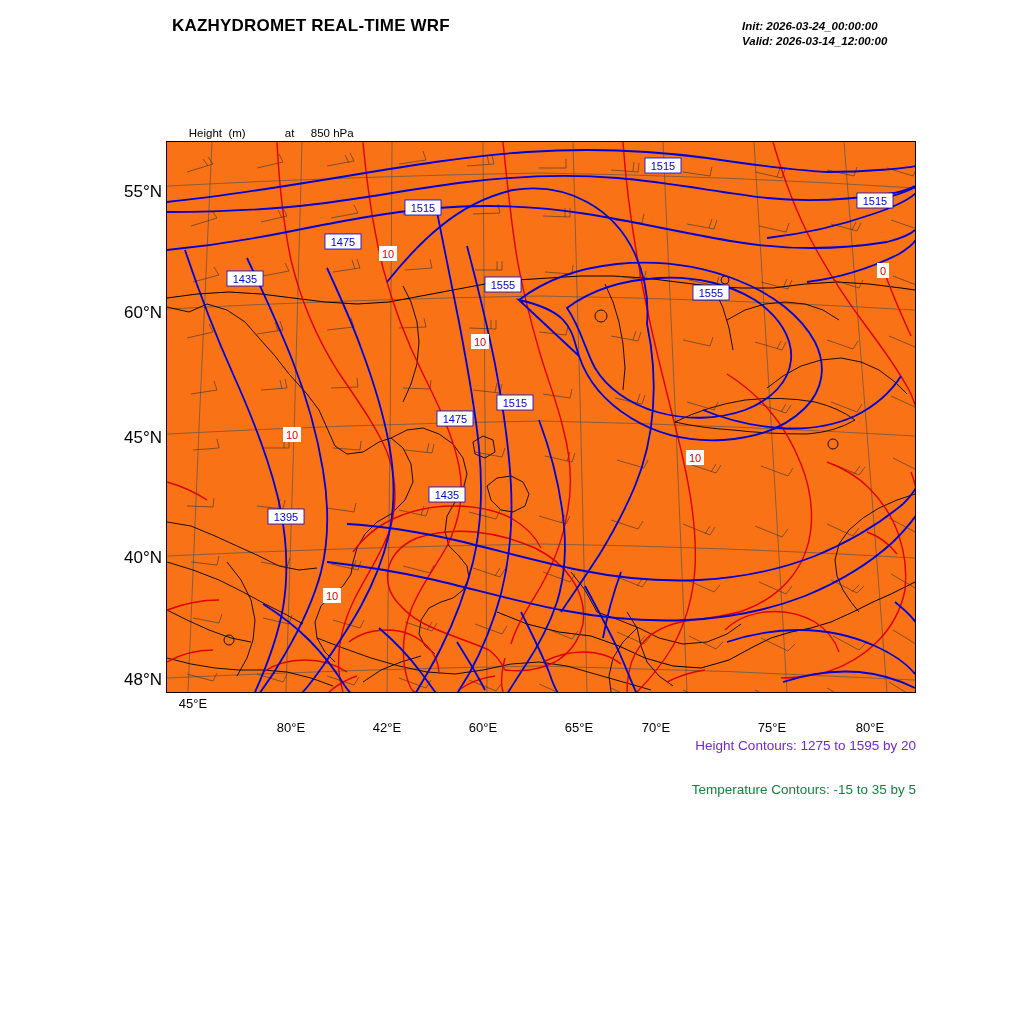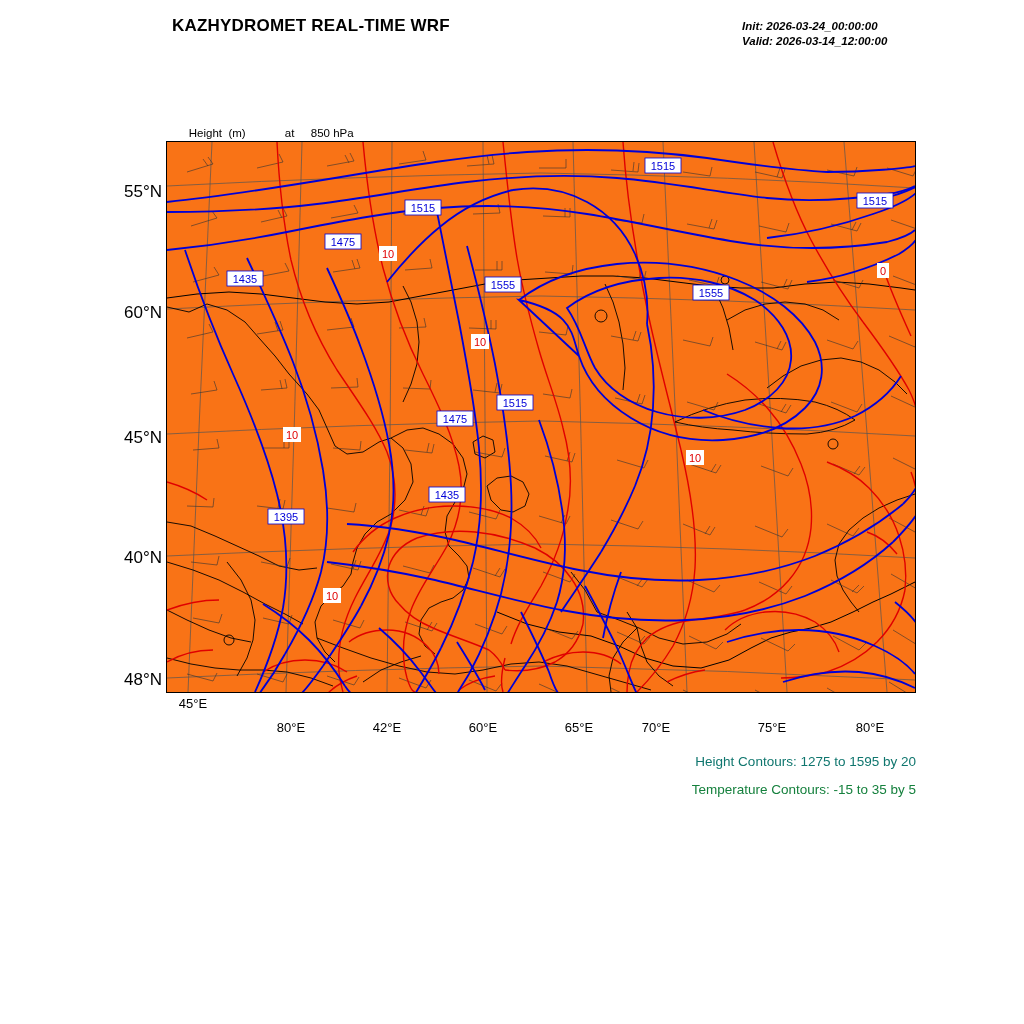--- a/index.html
+++ b/index.html
@@ -64,21 +64,21 @@
     width:60px;
     white-space:nowrap;
   }
   .legend{
     position:absolute;
     right:108px;
     font-size:13.5px;
     white-space:nowrap;
     text-align:right;
   }
-  .legend.h{top:754px;color:#0f766e;}
+  .legend.h{top:738px;color:#6d28d9;}
   .legend.t{top:782px;color:#15803d;}
 
   .clabel{
     font-size:11px;
     font-family:"Liberation Sans", sans-serif;
   }
 </style>
 </head>
 <body>
 

